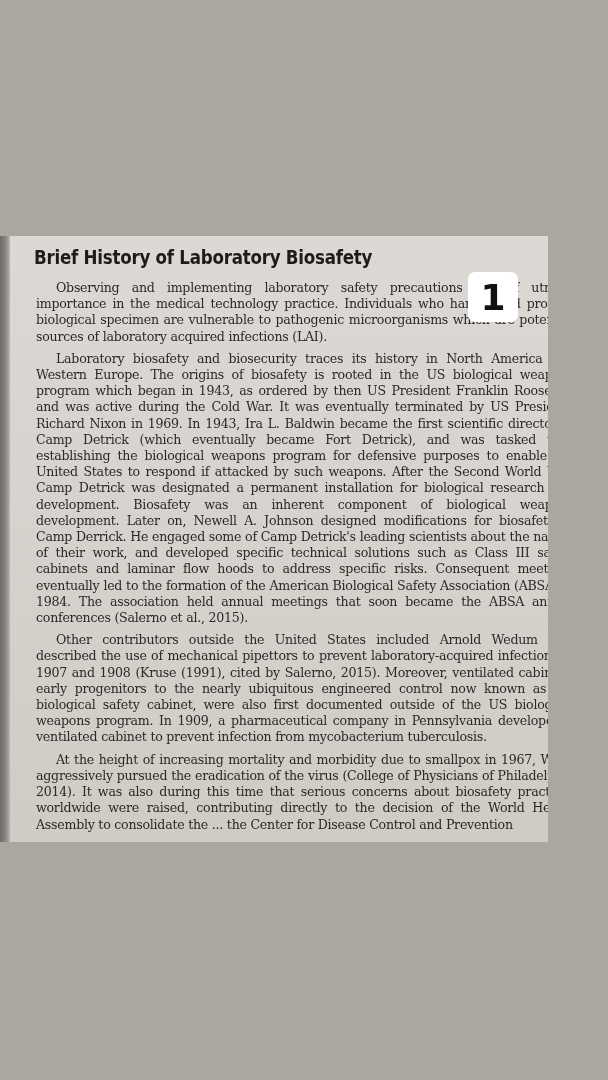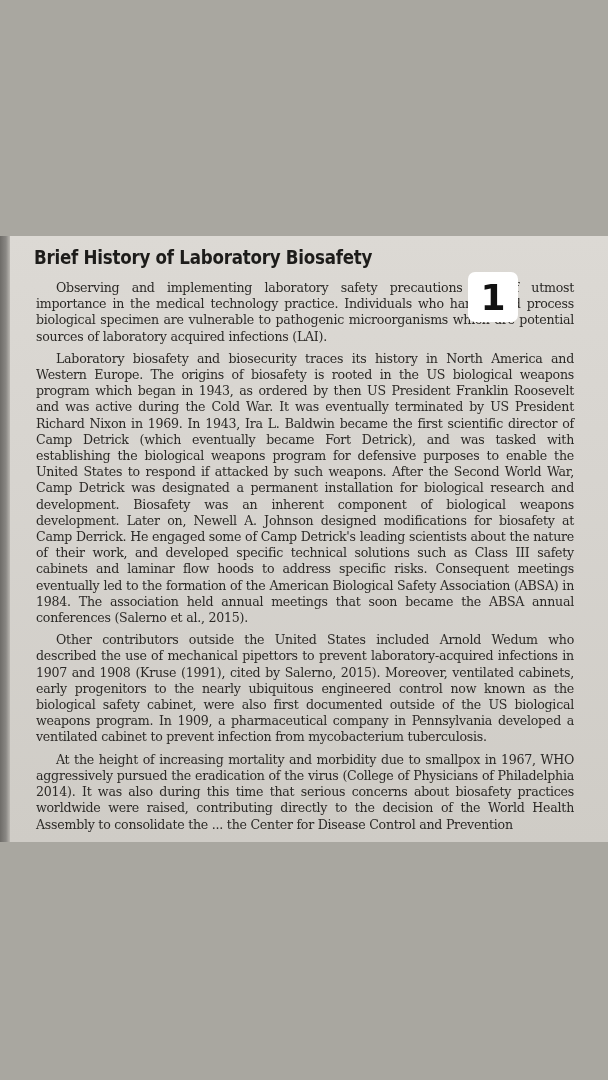--- a/index.html
+++ b/index.html
@@ -3,21 +3,21 @@
 <meta charset="utf-8">
 <style>
   html, body { margin:0; padding:0; }
   body {
     width:608px; height:1080px; overflow:hidden;
     background:#a9a7a0;
     position:relative;
     font-family:"DejaVu Serif", serif;
   }
   .page {
-    position:absolute; left:0; top:236px; width:608px; height:606px;
+    position:absolute; left:0; top:236px; width:548px; height:606px;
     background:linear-gradient(180deg,#dcd9d4 0%,#d7d4cf 40%,#cfccc6 100%);
     overflow:hidden;
   }
   .spine {
     position:absolute; left:0; top:0; width:10px; height:100%;
     background:linear-gradient(90deg,#6e6c68 0%,#8a8884 60%,#bab7b1 100%);
   }
   .content {
     position:absolute; left:36px; top:10px; width:538px;
     color:#2b2926;

